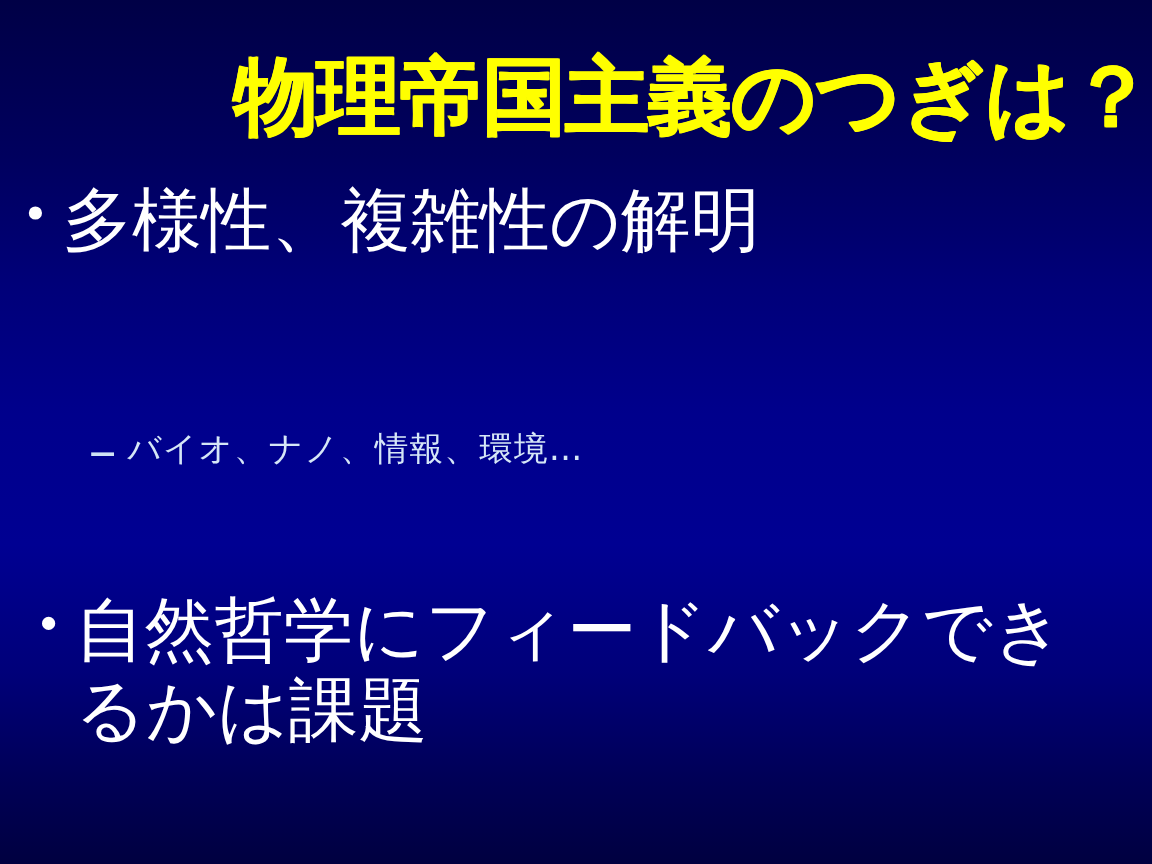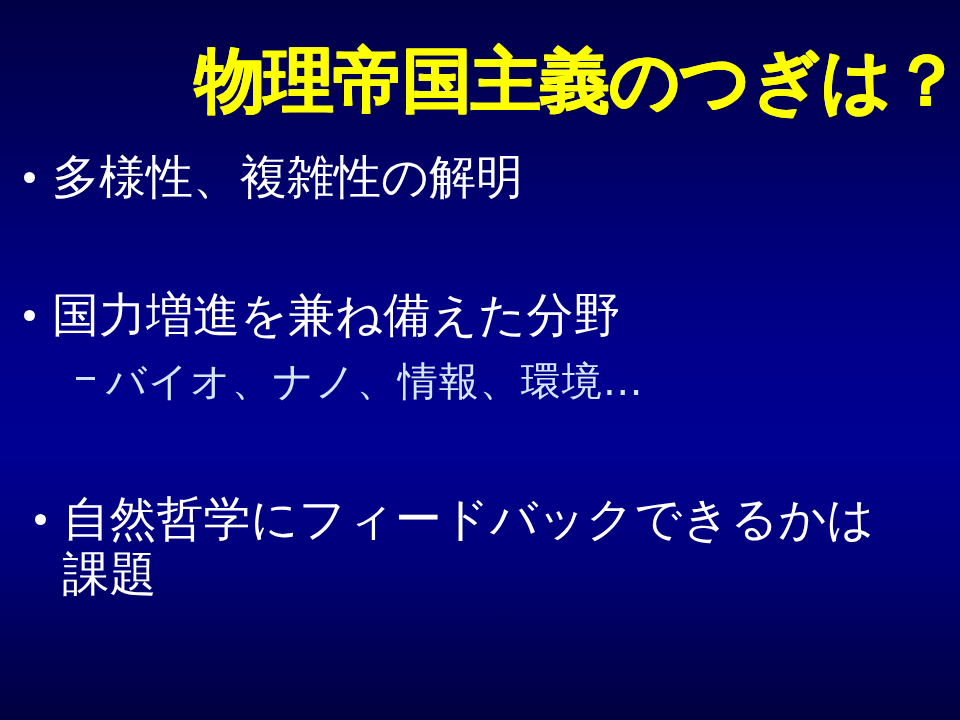--- a/index.html
+++ b/index.html
@@ -72,21 +72,21 @@
     width: 11px;
     height: 11px;
     border-radius: 50%;
     background: #ffffff;
     position: absolute;
     left: 6px;
     top: 22px;
   }
 
   .bullet-text {
-    font-size: 47px;
+    font-size: 58px;
     line-height: 1.16;
     color: #ffffff;
     letter-spacing: 0px;
     font-family: "DejaVu Sans", "Liberation Sans", sans-serif;
   }
 
   
   #bullet-1 { left: 18px; top: 10px; width: 900px; }
   #bullet-2 { left: 18px; top: 148px; width: 900px; }
   #bullet-3 { left: 18px; top: 352px; width: 900px; justify-content: center; }
@@ -112,21 +112,21 @@
   .sub-marker .dash {
     position: absolute;
     left: 14px;
     top: 19px;
     width: 19px;
     height: 3px;
     background: #cfe2f5;
   }
 
   .sub-text {
-    font-size: 40px;
+    font-size: 28px;
     line-height: 1.15;
     color: #d5e6f7;
     letter-spacing: 1px;
     padding-left: 18px;
     font-family: "DejaVu Sans", "Liberation Sans", sans-serif;
   }
 </style>
 </head>
 <body>
 
@@ -136,26 +136,20 @@
 
   <div class="body-list">
 
     <div class="bullet-row" id="bullet-1">
       <span class="bullet-marker">
         <span class="dot"></span>
       </span>
       <span class="bullet-text">多様性、複雑性の解明</span>
     </div>
 
-    <div class="bullet-row" id="bullet-2">
-      <span class="bullet-marker">
-        <span class="dot"></span>
-      </span>
-      <span class="bullet-text">国力増進を兼ね備えた分野</span>
-    </div>
 
     <div class="sub-row">
       <span class="sub-marker">
         <span class="dash"></span>
       </span>
       <span class="sub-text">バイオ、ナノ、情報、環境…</span>
     </div>
 
     <div class="bullet-row" id="bullet-3">
       <span class="bullet-marker">

